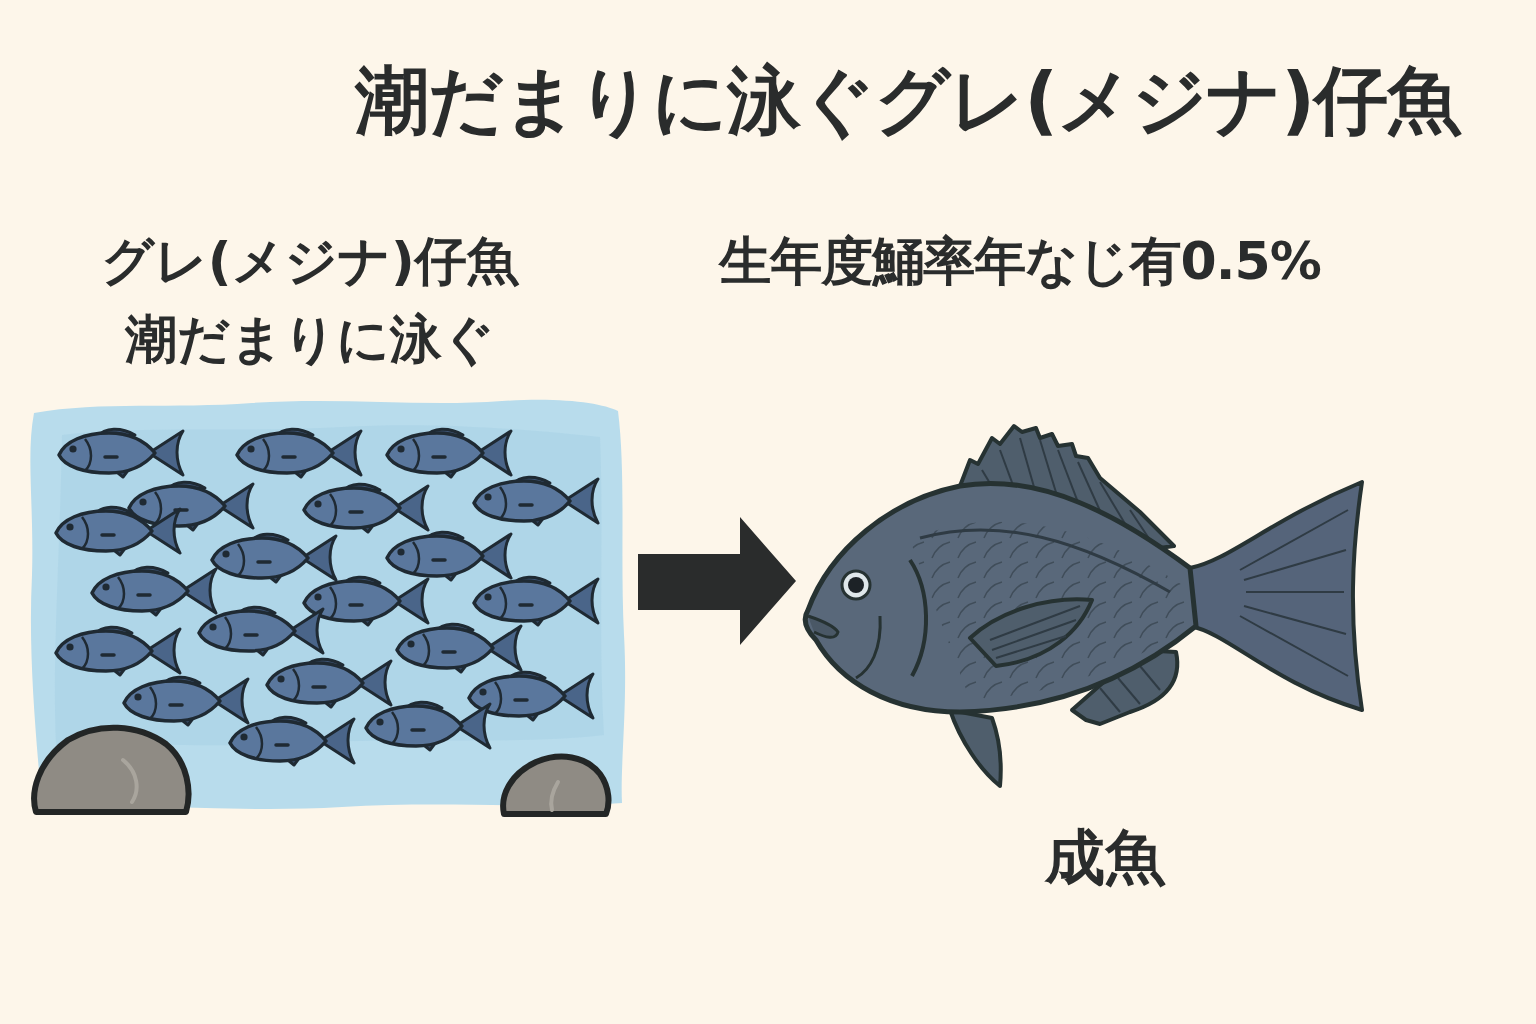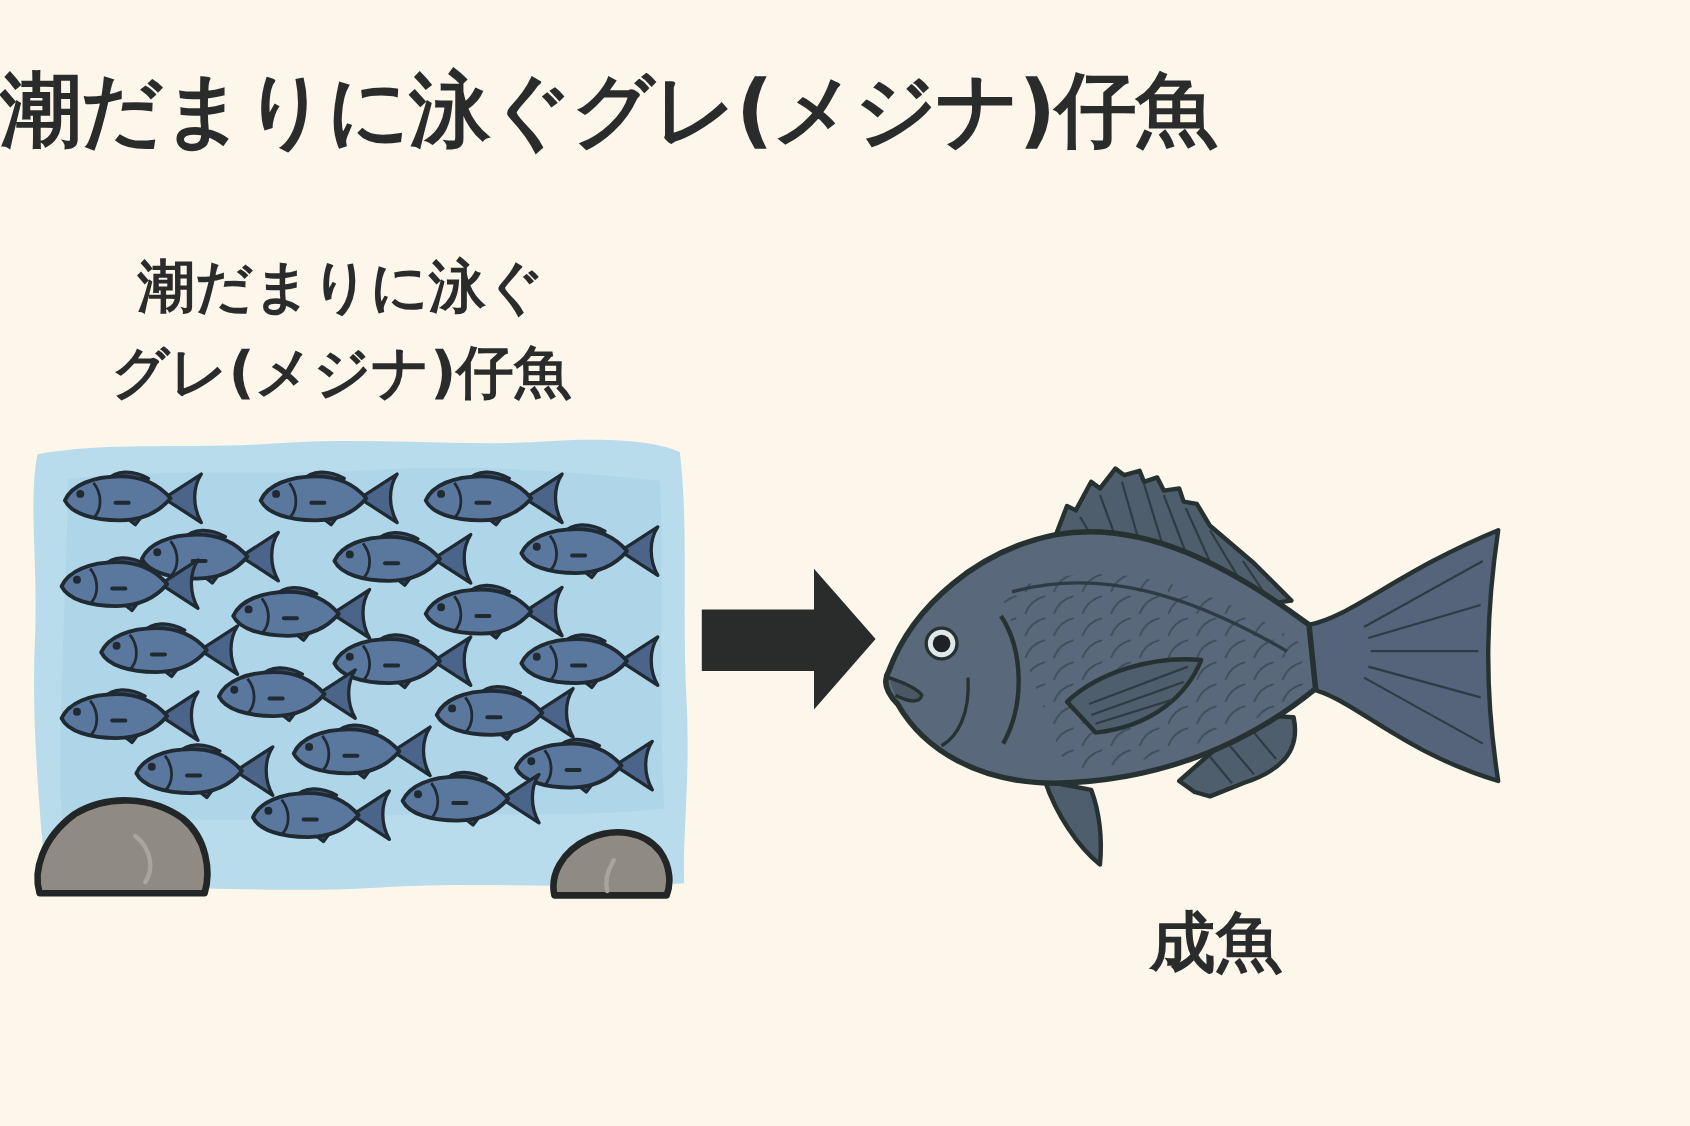--- a/index.html
+++ b/index.html
@@ -4,21 +4,21 @@
 <style>
   html, body { margin: 0; padding: 0; }
   body {
     width: 1536px; height: 1024px; position: relative; overflow: hidden;
     background: #fdf6ea;
     font-family: "DejaVu Sans", "Liberation Sans", sans-serif;
     color: #2a2c2c;
   }
   .title {
     position: absolute; left: 0; top: 52px; width: 1460px;
-    text-align: left; font-size: 74px; font-weight: bold; letter-spacing: -1px;
+    text-align: right; font-size: 74px; font-weight: bold; letter-spacing: -1px;
     line-height: 1.3;
   }
   .label {
     position: absolute; font-weight: bold; text-align: center; line-height: 1.5;
   }
   .label-left { left: 60px; top: 222px; width: 500px; font-size: 52px; }
   .label-right { left: 680px; top: 222px; width: 680px; font-size: 52px; letter-spacing: -1px; }
   .label-adult { left: 1000px; top: 812px; width: 210px; font-size: 60px; }
   .line { display: block; }
 
@@ -38,25 +38,26 @@
   .adult-fish {
     position: absolute; left: 800px; top: 420px; width: 700px; height: 380px;
   }
 </style>
 </head>
 <body>
 
 <div class="title">潮だまりに泳ぐグレ(メジナ)仔魚</div>
 
 <div class="label label-left">
+  <span class="line">グレ(メジナ)仔魚</span>
   <span class="line">潮だまりに泳ぐ</span>
-  <span class="line">グレ(メジナ)仔魚</span>
 </div>
 
 <div class="label label-right">
+  <span class="line">生年度鯒率年なじ有0.5%</span>
 </div>
 
 <div class="pool">
   <svg width="606" height="420" viewBox="0 0 606 420">
     <path d="M12,18 C80,6 150,14 230,8 C320,2 400,12 480,6 C540,2 580,8 596,16 C604,80 598,160 602,240 C606,310 598,370 600,408 C520,414 420,406 320,412 C220,418 120,408 20,412 C14,340 6,260 10,180 C12,110 4,60 12,18 Z" fill="#b8dcec"></path>
     <path d="M40,40 C120,30 220,38 320,32 C420,26 520,36 578,42 C582,140 576,240 582,340 C500,350 380,342 280,348 C180,354 90,346 34,350 C30,260 38,160 40,40 Z" fill="#a8d2e6" opacity="0.55"></path>
   </svg>
 </div>
 
 <div id="juveniles">

